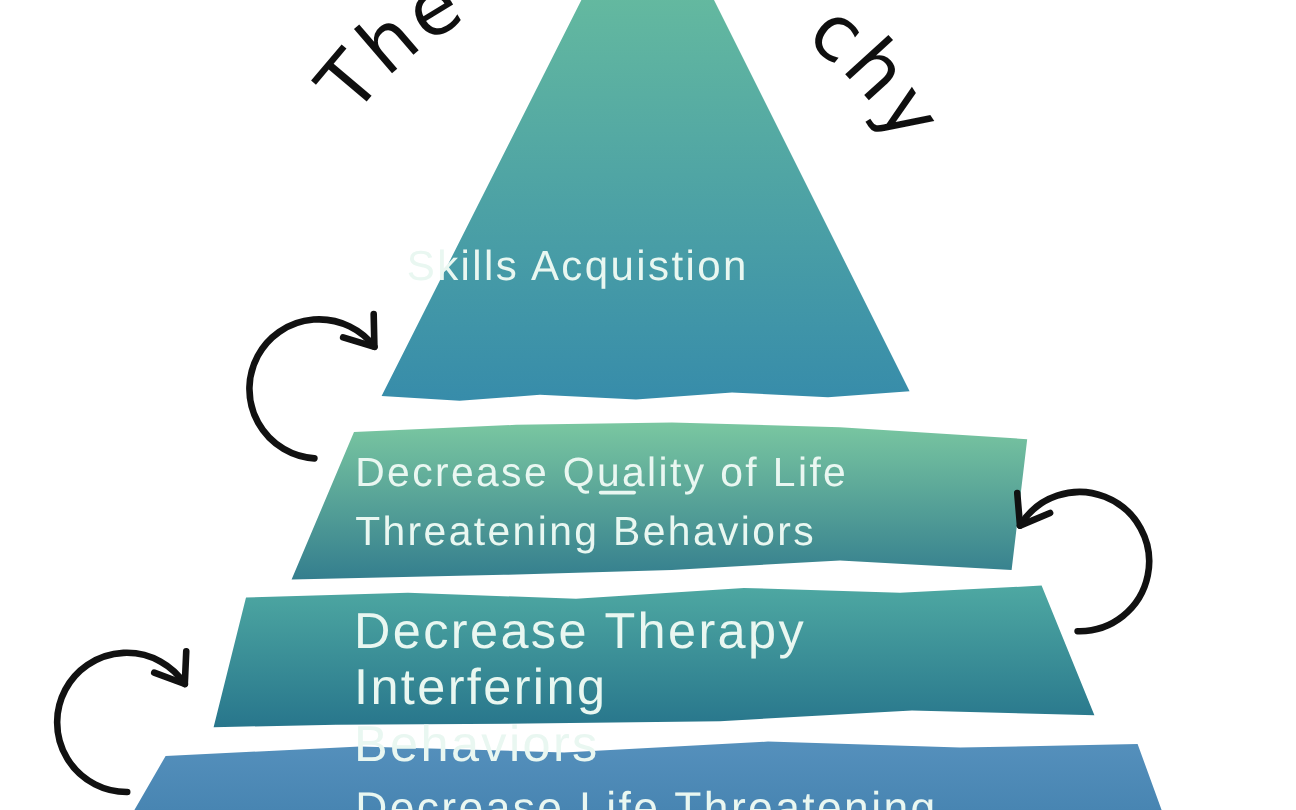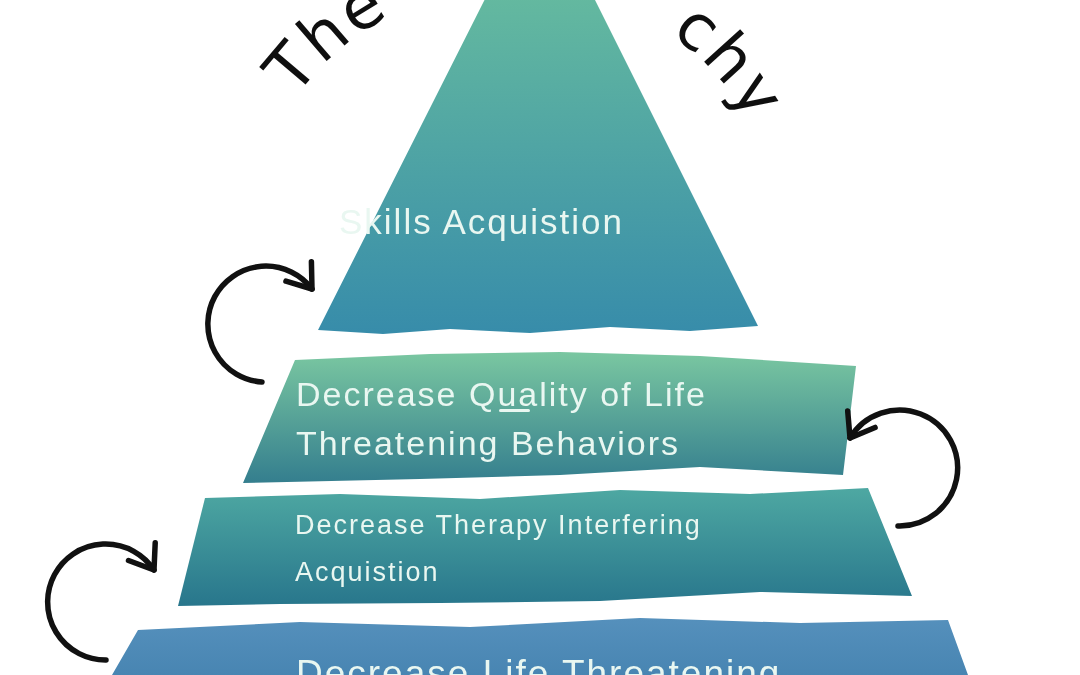--- a/index.html
+++ b/index.html
@@ -27,21 +27,21 @@
     position: absolute;
     color: #e9f7f1;
     font-family: "Liberation Sans", sans-serif;
     letter-spacing: 2px;
     font-weight: 500;
     pointer-events: none;
   }
   .tier-label span { display: block; }
   .label-t1 { left: 339px; top: 199px; width: 400px; font-size: 35px; line-height: 46px; }
   .label-t2 { left: 296px; top: 370px; width: 500px; font-size: 34px; line-height: 49px; }
-  .label-t3 { left: 295px; top: 502px; width: 500px; font-size: 27px; line-height: 47px; }
+  .label-t3 { left: 295px; top: 502px; width: 500px; font-size: 42px; line-height: 47px; }
   .label-t4 { left: 296px; top: 650px; width: 500px; font-size: 37px; line-height: 48px; }
   .q-underline {
     position: absolute;
     left: 499px; top: 409px;
     width: 31px; height: 3px;
     background: #e9f7f1;
     border-radius: 2px;
   }
 </style>
 </head>
@@ -95,20 +95,20 @@
   </div>
 
   <div class="tier-label label-t2">
     <span>Decrease Quality of Life</span>
     <span>Threatening Behaviors</span>
   </div>
   <div class="q-underline"></div>
 
   <div class="tier-label label-t3">
     <span>Decrease Therapy Interfering</span>
-    <span>Acquistion</span>
+    <span>Behaviors</span>
   </div>
 
   <div class="tier-label label-t4">
     <span>Decrease Life Threatening</span>
   </div>
 
 </div>
 
 </body></html>

